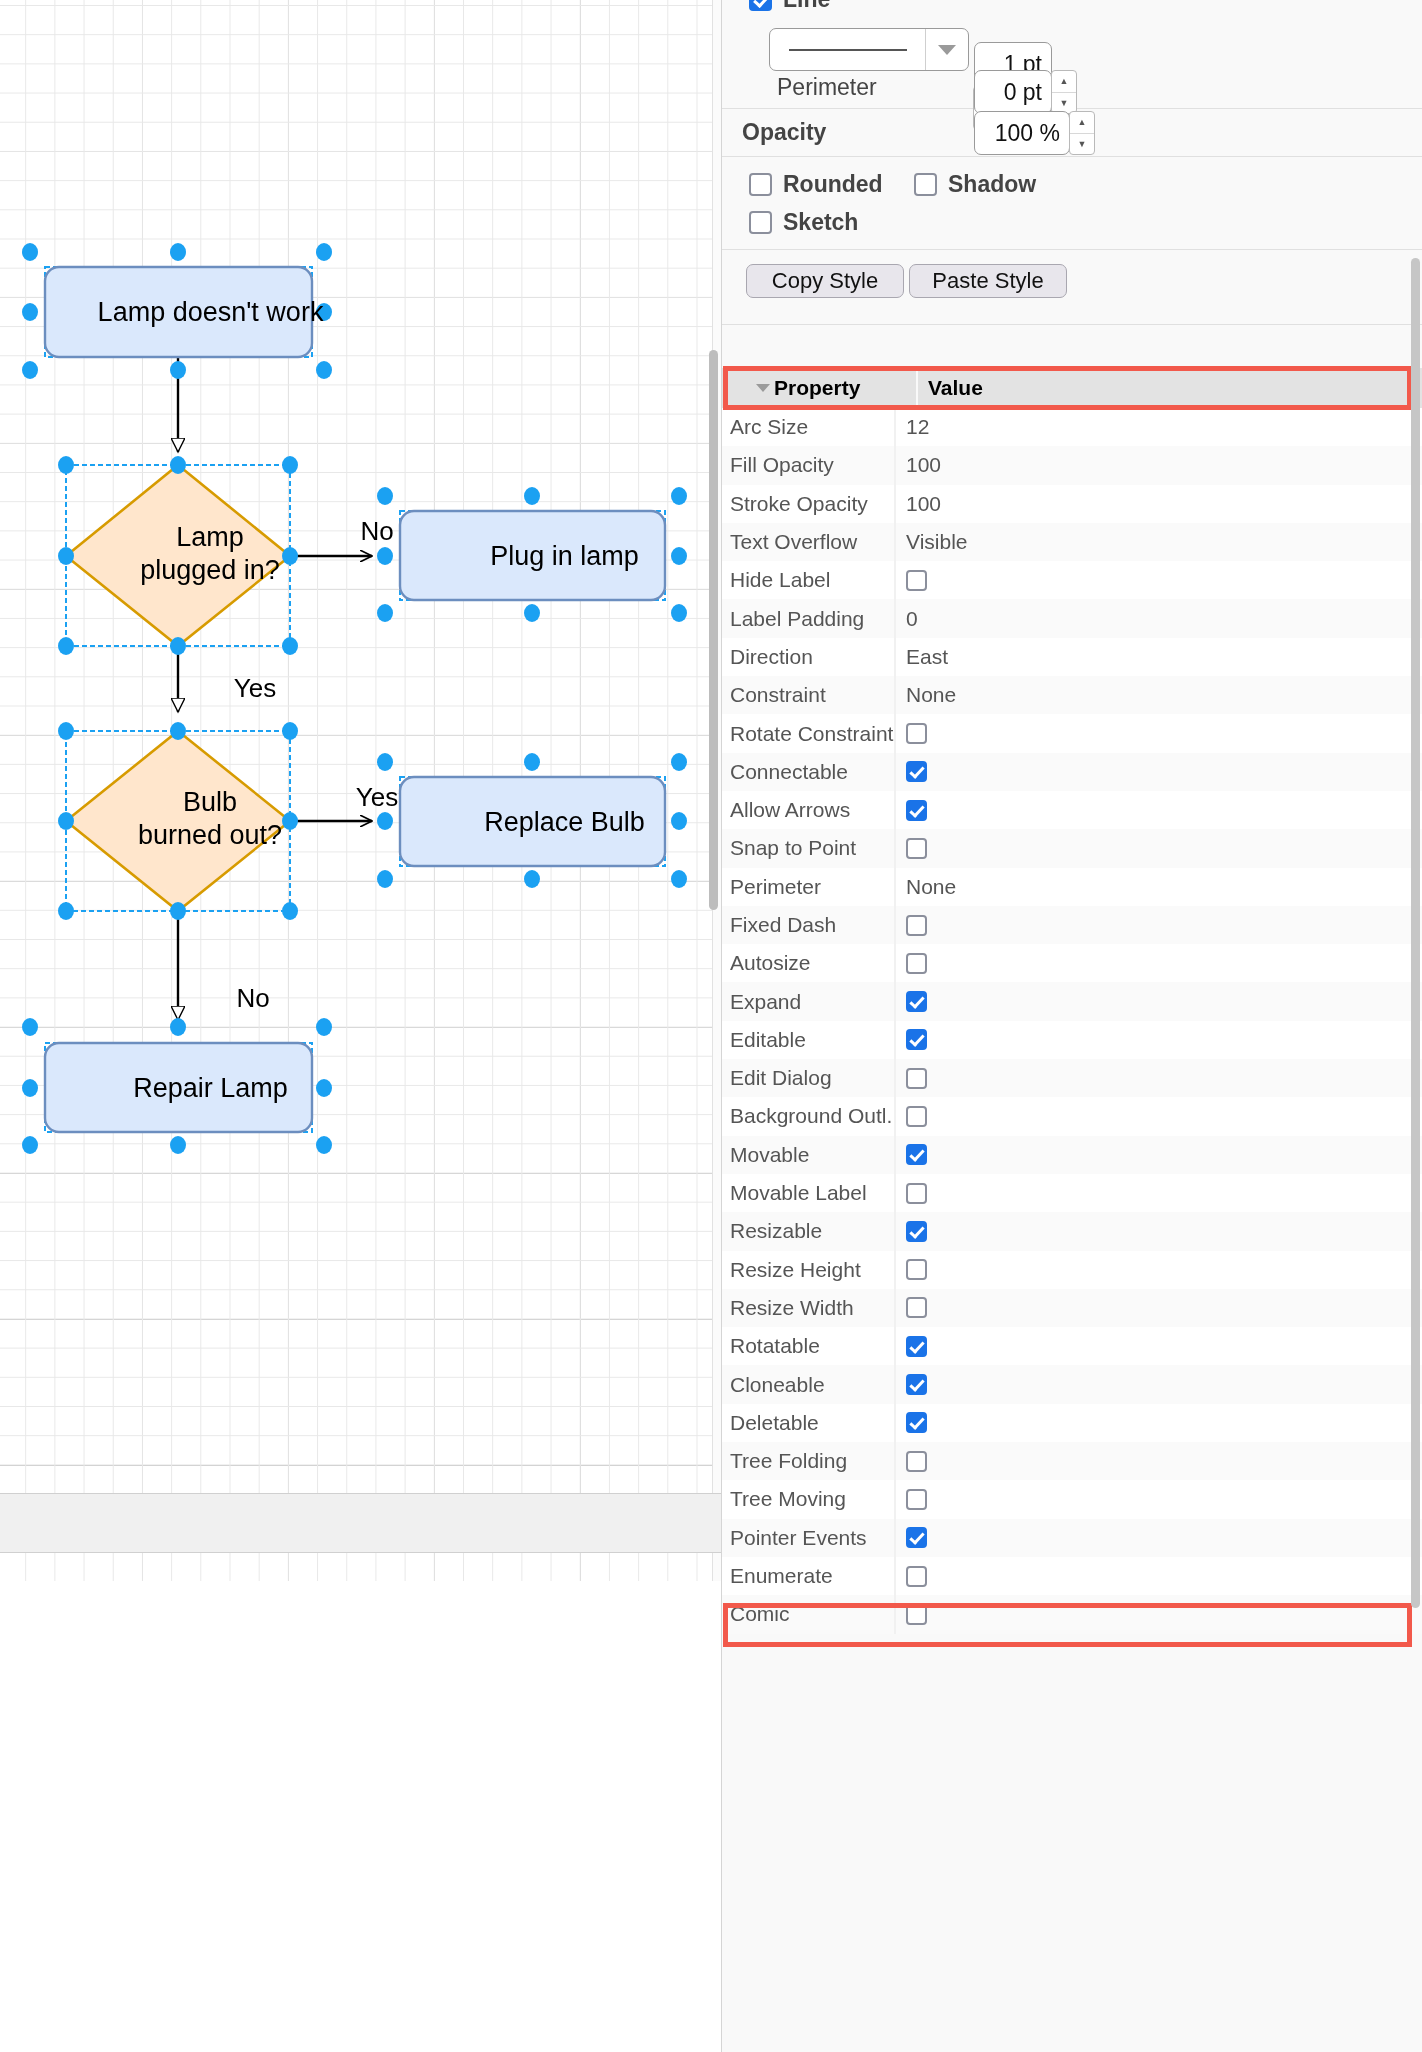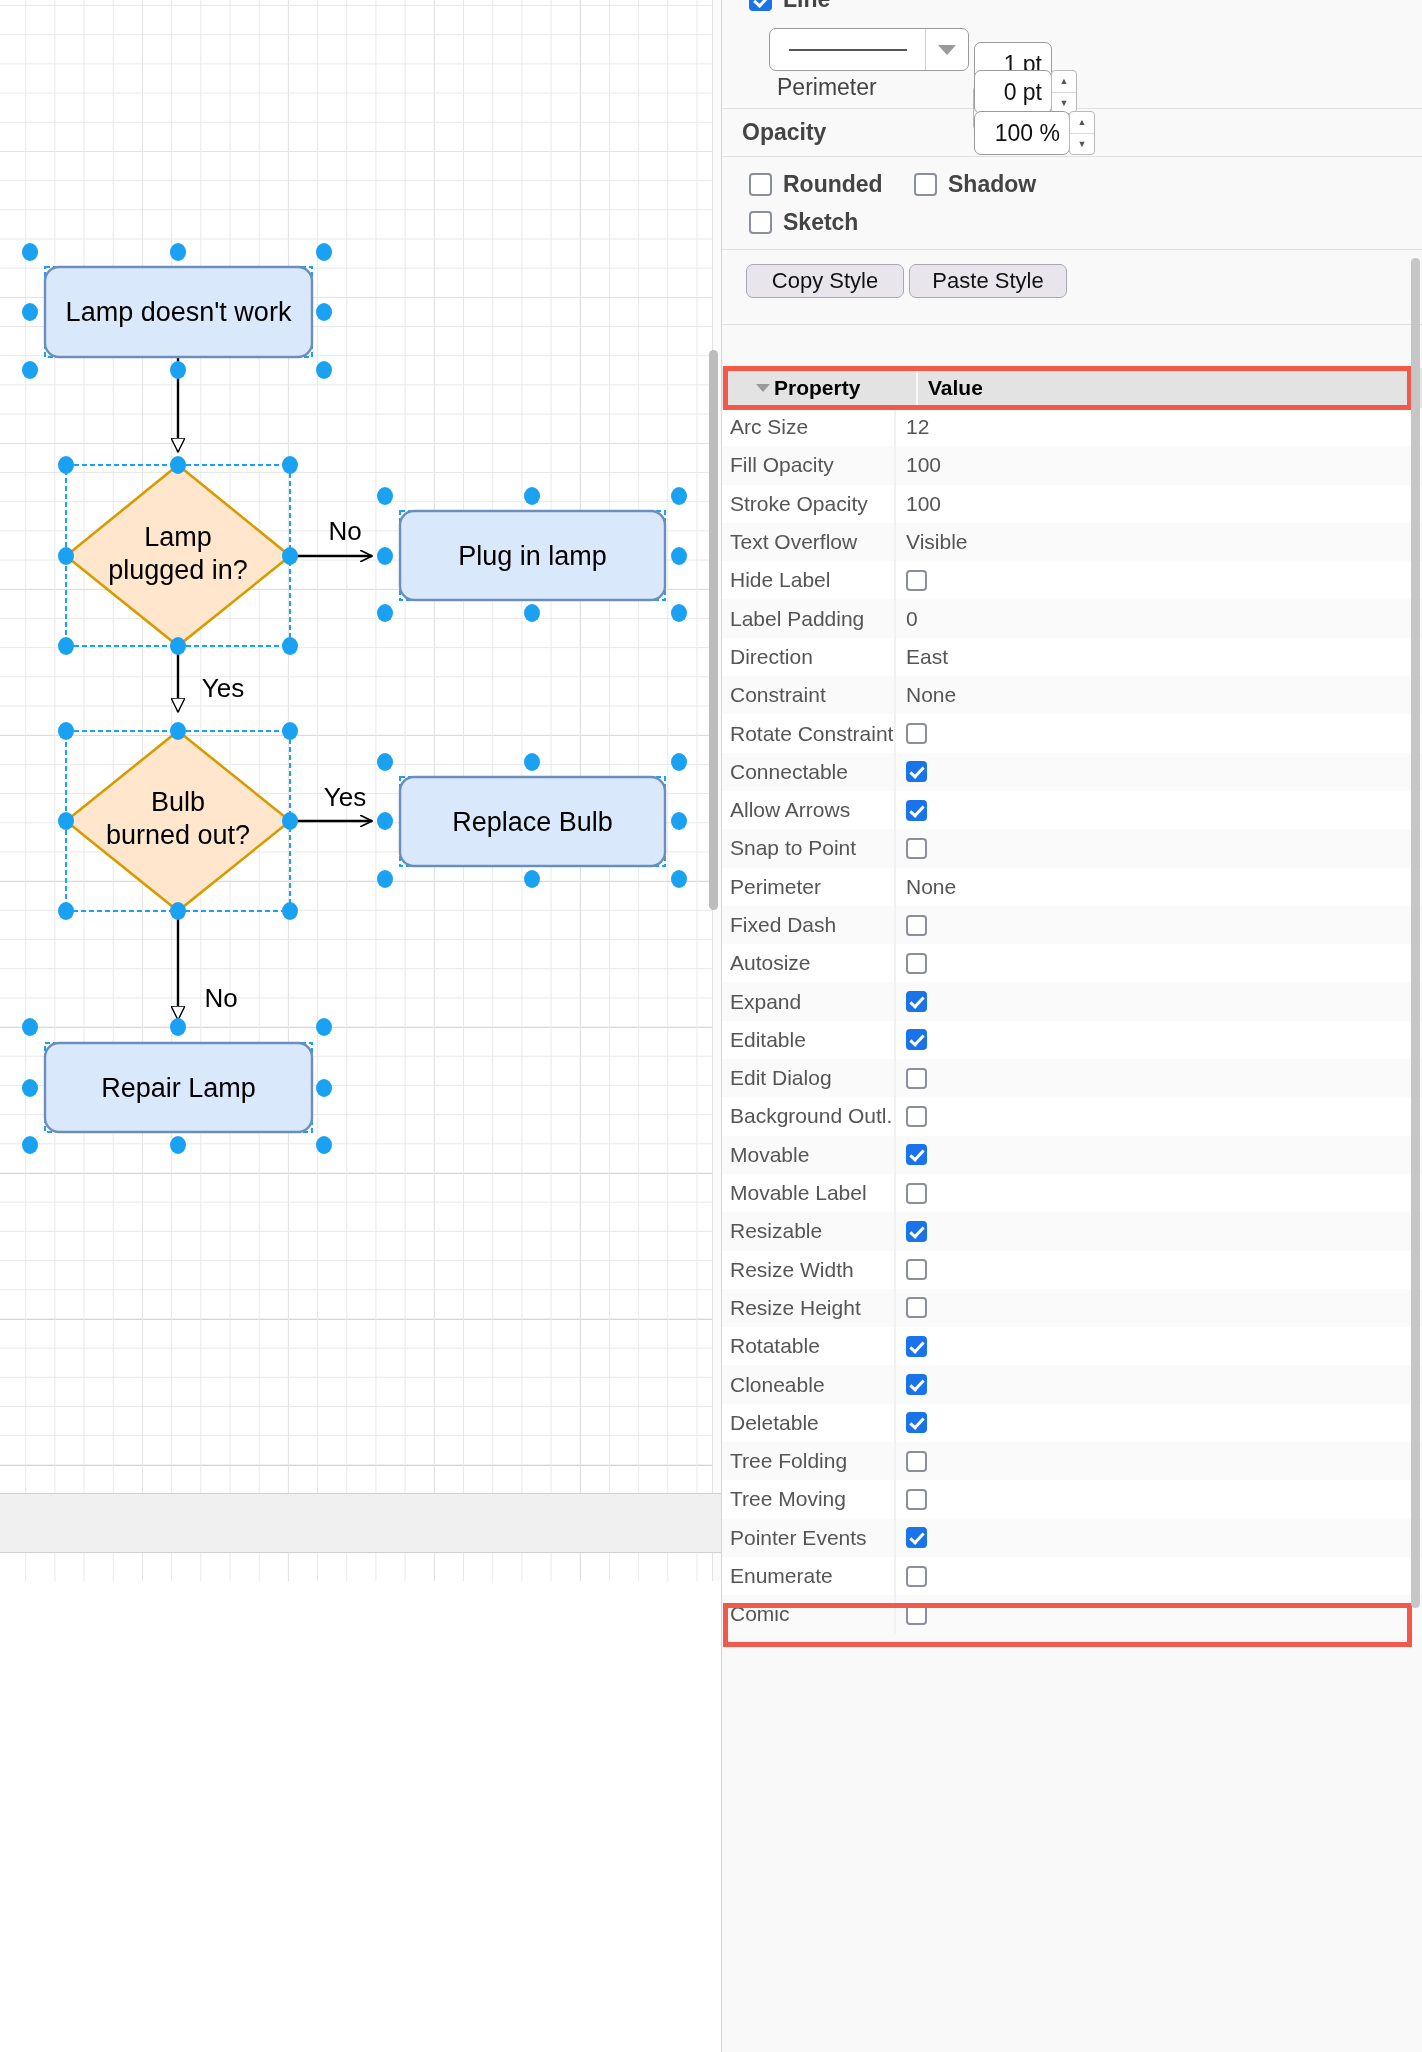--- a/index.html
+++ b/index.html
@@ -41,21 +41,21 @@
   }
   #canvas-vscroll{
     position:absolute;left:709px;top:350px;width:9px;height:560px;
     background:#bdbdbd;border-radius:5px;
   }
 
   
   .node-label{
     position:absolute;text-align:center;color:#000;
     font-family:"Liberation Sans", sans-serif;
-    pointer-events:none;white-space:pre;line-height:1.22;
+    pointer-events:none;white-space:pre;line-height:1.22;margin-left:32px;
   }
 
   
   #panel{
     width:701px;height:2052px;background:#f9f9f9;
     border-left:1px solid #d5d5d5;position:relative;overflow:hidden;
     box-sizing:border-box;
   }
   .sect{border-bottom:1px solid #e0e0e0;position:relative;}
   .row{display:flex;align-items:center;}
@@ -441,27 +441,27 @@
               <span class="chk"></span>
             </div>
           </div>
           <div class="prow">
             <div class="pname">Resizable</div>
             <div class="pval">
               <span class="chk on"></span>
             </div>
           </div>
           <div class="prow">
+            <div class="pname">Resize Height</div>
+            <div class="pval">
+              <span class="chk"></span>
+            </div>
+          </div>
+          <div class="prow">
             <div class="pname">Resize Width</div>
-            <div class="pval">
-              <span class="chk"></span>
-            </div>
-          </div>
-          <div class="prow">
-            <div class="pname">Resize Height</div>
             <div class="pval">
               <span class="chk"></span>
             </div>
           </div>
           <div class="prow">
             <div class="pname">Rotatable</div>
             <div class="pval">
               <span class="chk on"></span>
             </div>
           </div>

